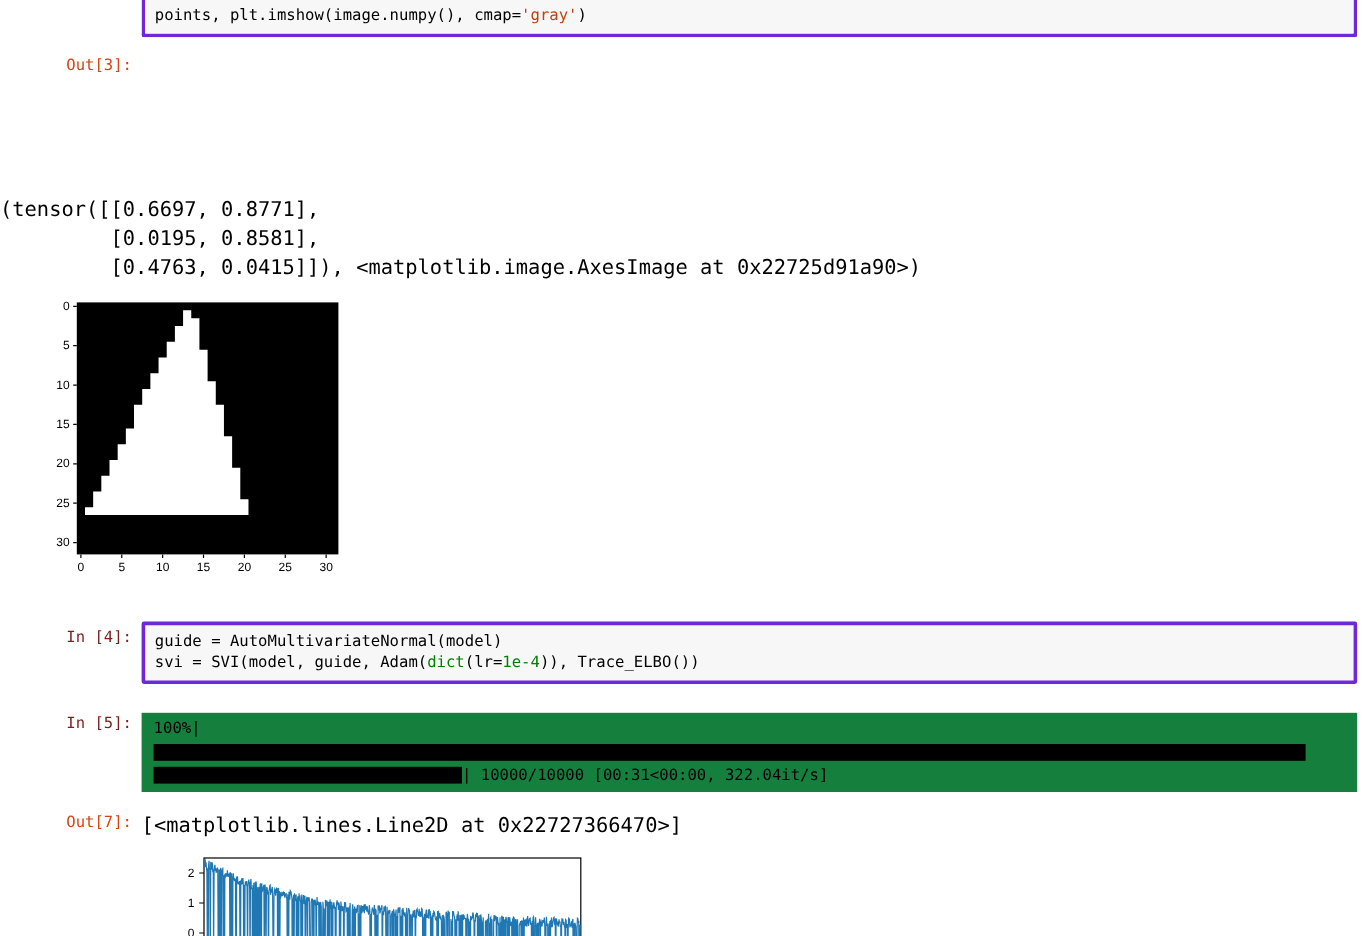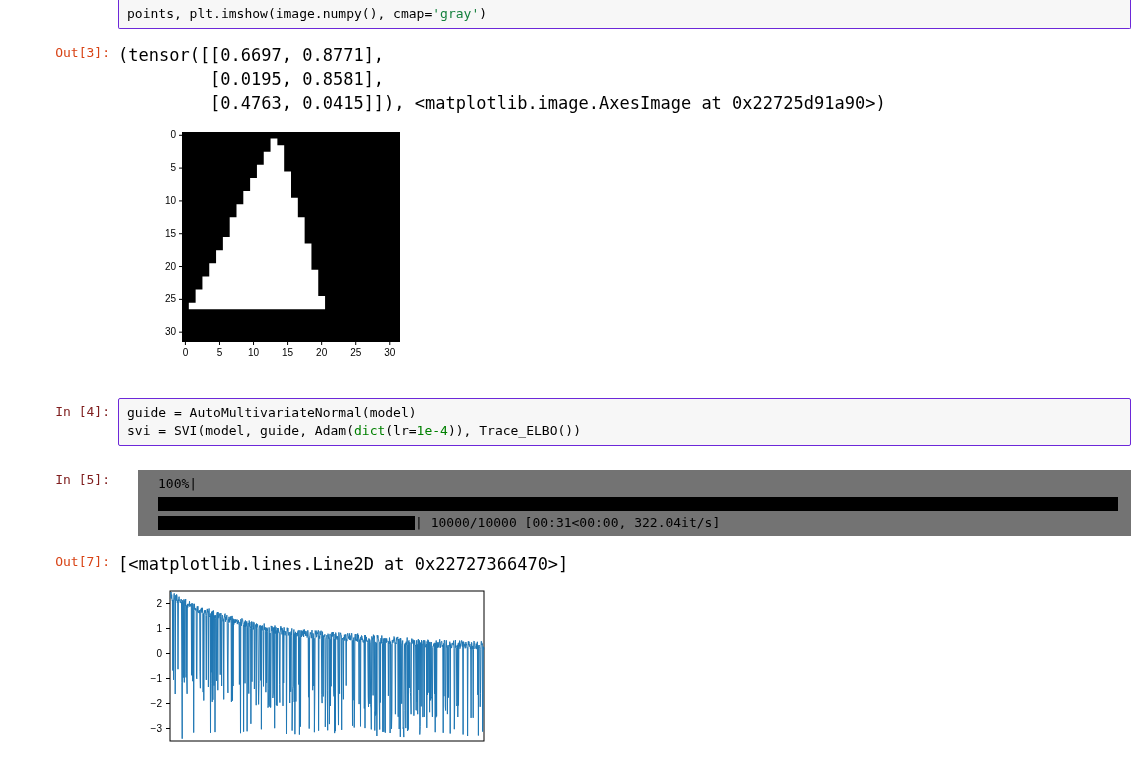--- a/index.html
+++ b/index.html
@@ -29,79 +29,78 @@
   }
   .prompt.in { color: #7f1d1d; }
   .prompt.out { color: #D84315; }
   .cell-body {
     flex: 1;
     min-width: 0;
     padding-right: 12px;
     padding-bottom: 4px;
   }
   .input-area {
-    border: 1px solid #6d28d9;
+    border: 3px solid #6d28d9;
     border-radius: 2px;
     background: #f7f7f7;
     padding: 5px 8px;
     font-family: Menlo, Consolas, monospace;
     font-size: 13px;
     line-height: 1.4;
     white-space: pre;
     overflow: hidden;
   }
   .output-text {
     font-family: Menlo, Consolas, monospace;
     font-size: 17px;
     line-height: 1.4;
     white-space: pre;
     padding: 5px 0 0 0;
   }
   .stderr-area {
-    background: #737373;
-    padding: 4px 20px;
+    background: #15803d;
+    padding: 4px 10px;
     font-family: Menlo, Consolas, monospace;
     font-size: 13px;
     line-height: 1.5;
     word-break: break-all;
     white-space: pre-wrap;
-    margin-left: 20px;
   }
   .progress-bar-ascii {
     display: inline-block;
     background: #000;
     height: 14px;
     vertical-align: middle;
     margin: 1px 0;
   }
   
   .py-kw { color: #008000; font-weight: bold; }
   .py-num { color: #008000; }
-  .py-str { color: #15803d; }
+  .py-str { color: #c2410c; }
   .py-builtin { color: #008000; }
   
   .plot-wrap {
     padding-top: 10px;
     padding-left: 30px;
   }
   svg { display: block; }
 </style>
 </head>
 <body>
 
 <div class="notebook">
 
   <div class="cell">
     <div class="prompt in"></div>
     <div class="cell-body">
       <div class="input-area" style="border-top:none; border-radius:0 0 2px 2px;"><span>points, plt.imshow(image.numpy(), cmap=</span><span class="py-str">'gray'</span><span>)</span></div>
     </div>
   </div>
 
-  <div class="cell" style="margin-top:6px;">
+  <div class="cell" style="margin-top:6px;flex-direction:column;">
     <div class="prompt out">Out[3]:</div>
     <div class="cell-body">
       <div class="output-text">(tensor([[0.6697, 0.8771],
          [0.0195, 0.8581],
          [0.4763, 0.0415]]), &lt;matplotlib.image.AxesImage at 0x22725d91a90&gt;)</div>
 
       <div class="plot-wrap">
         <svg width="260" height="252">
 
           <g transform="translate(34,6)">

